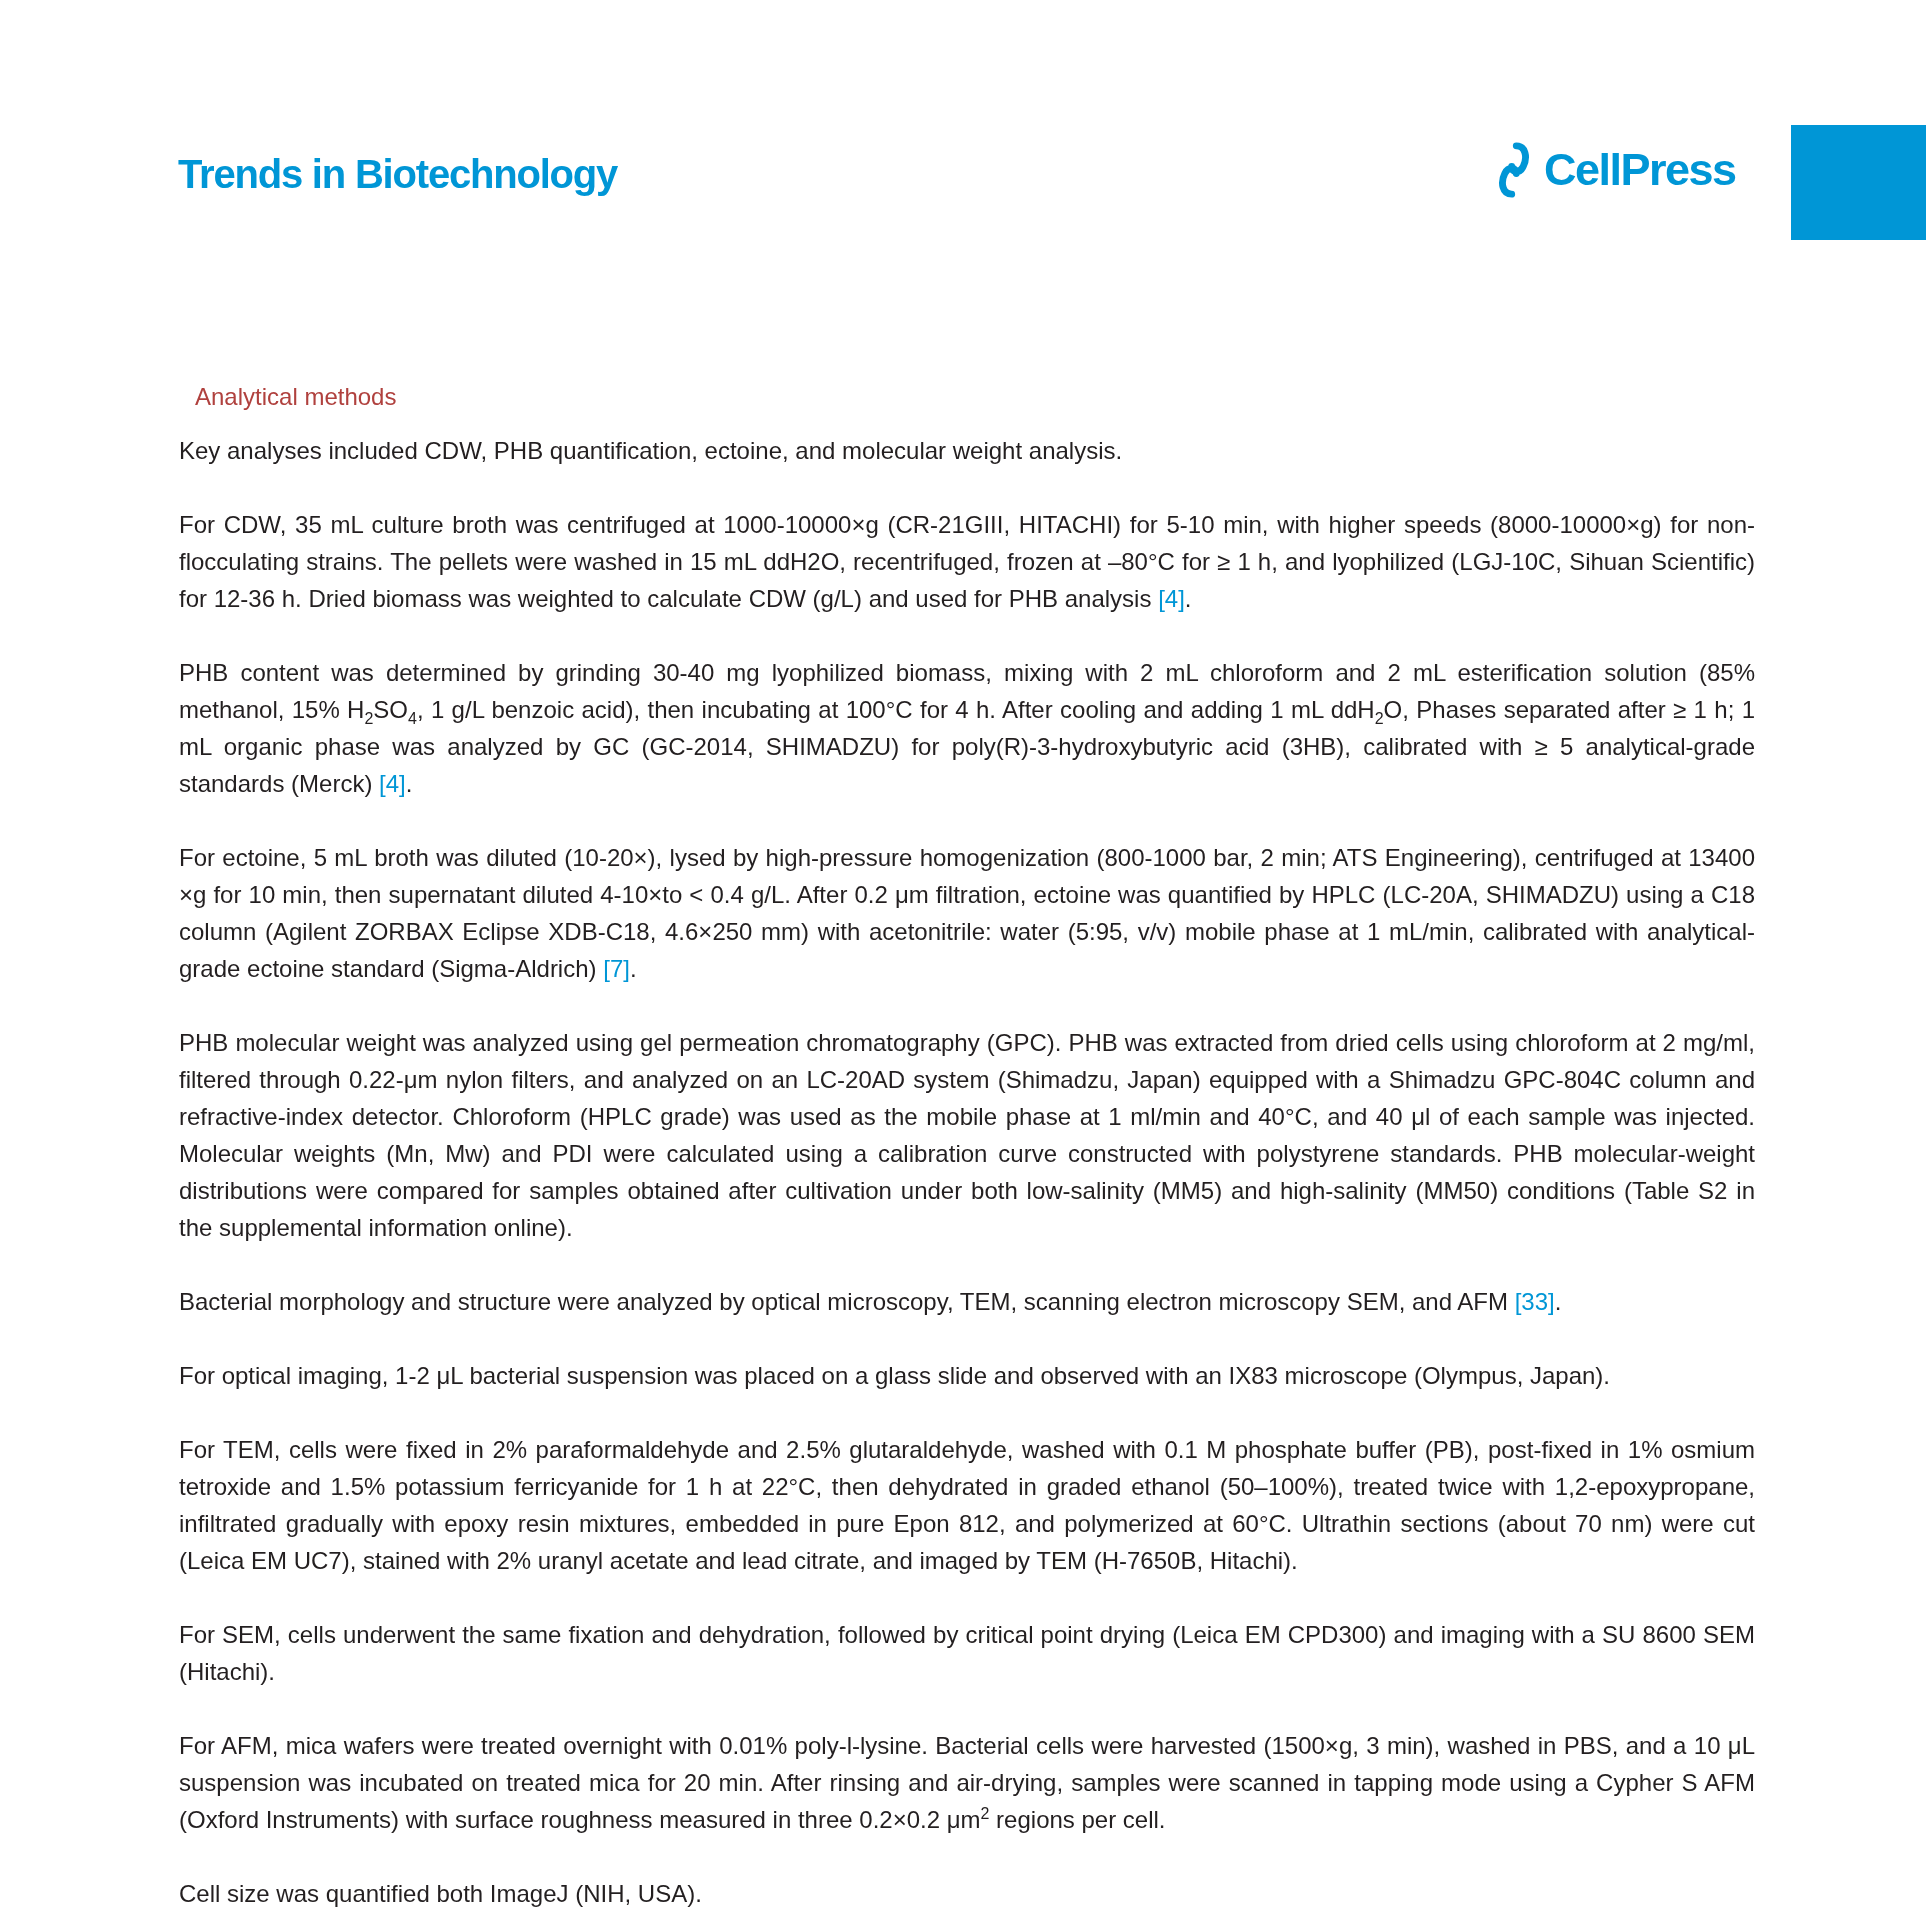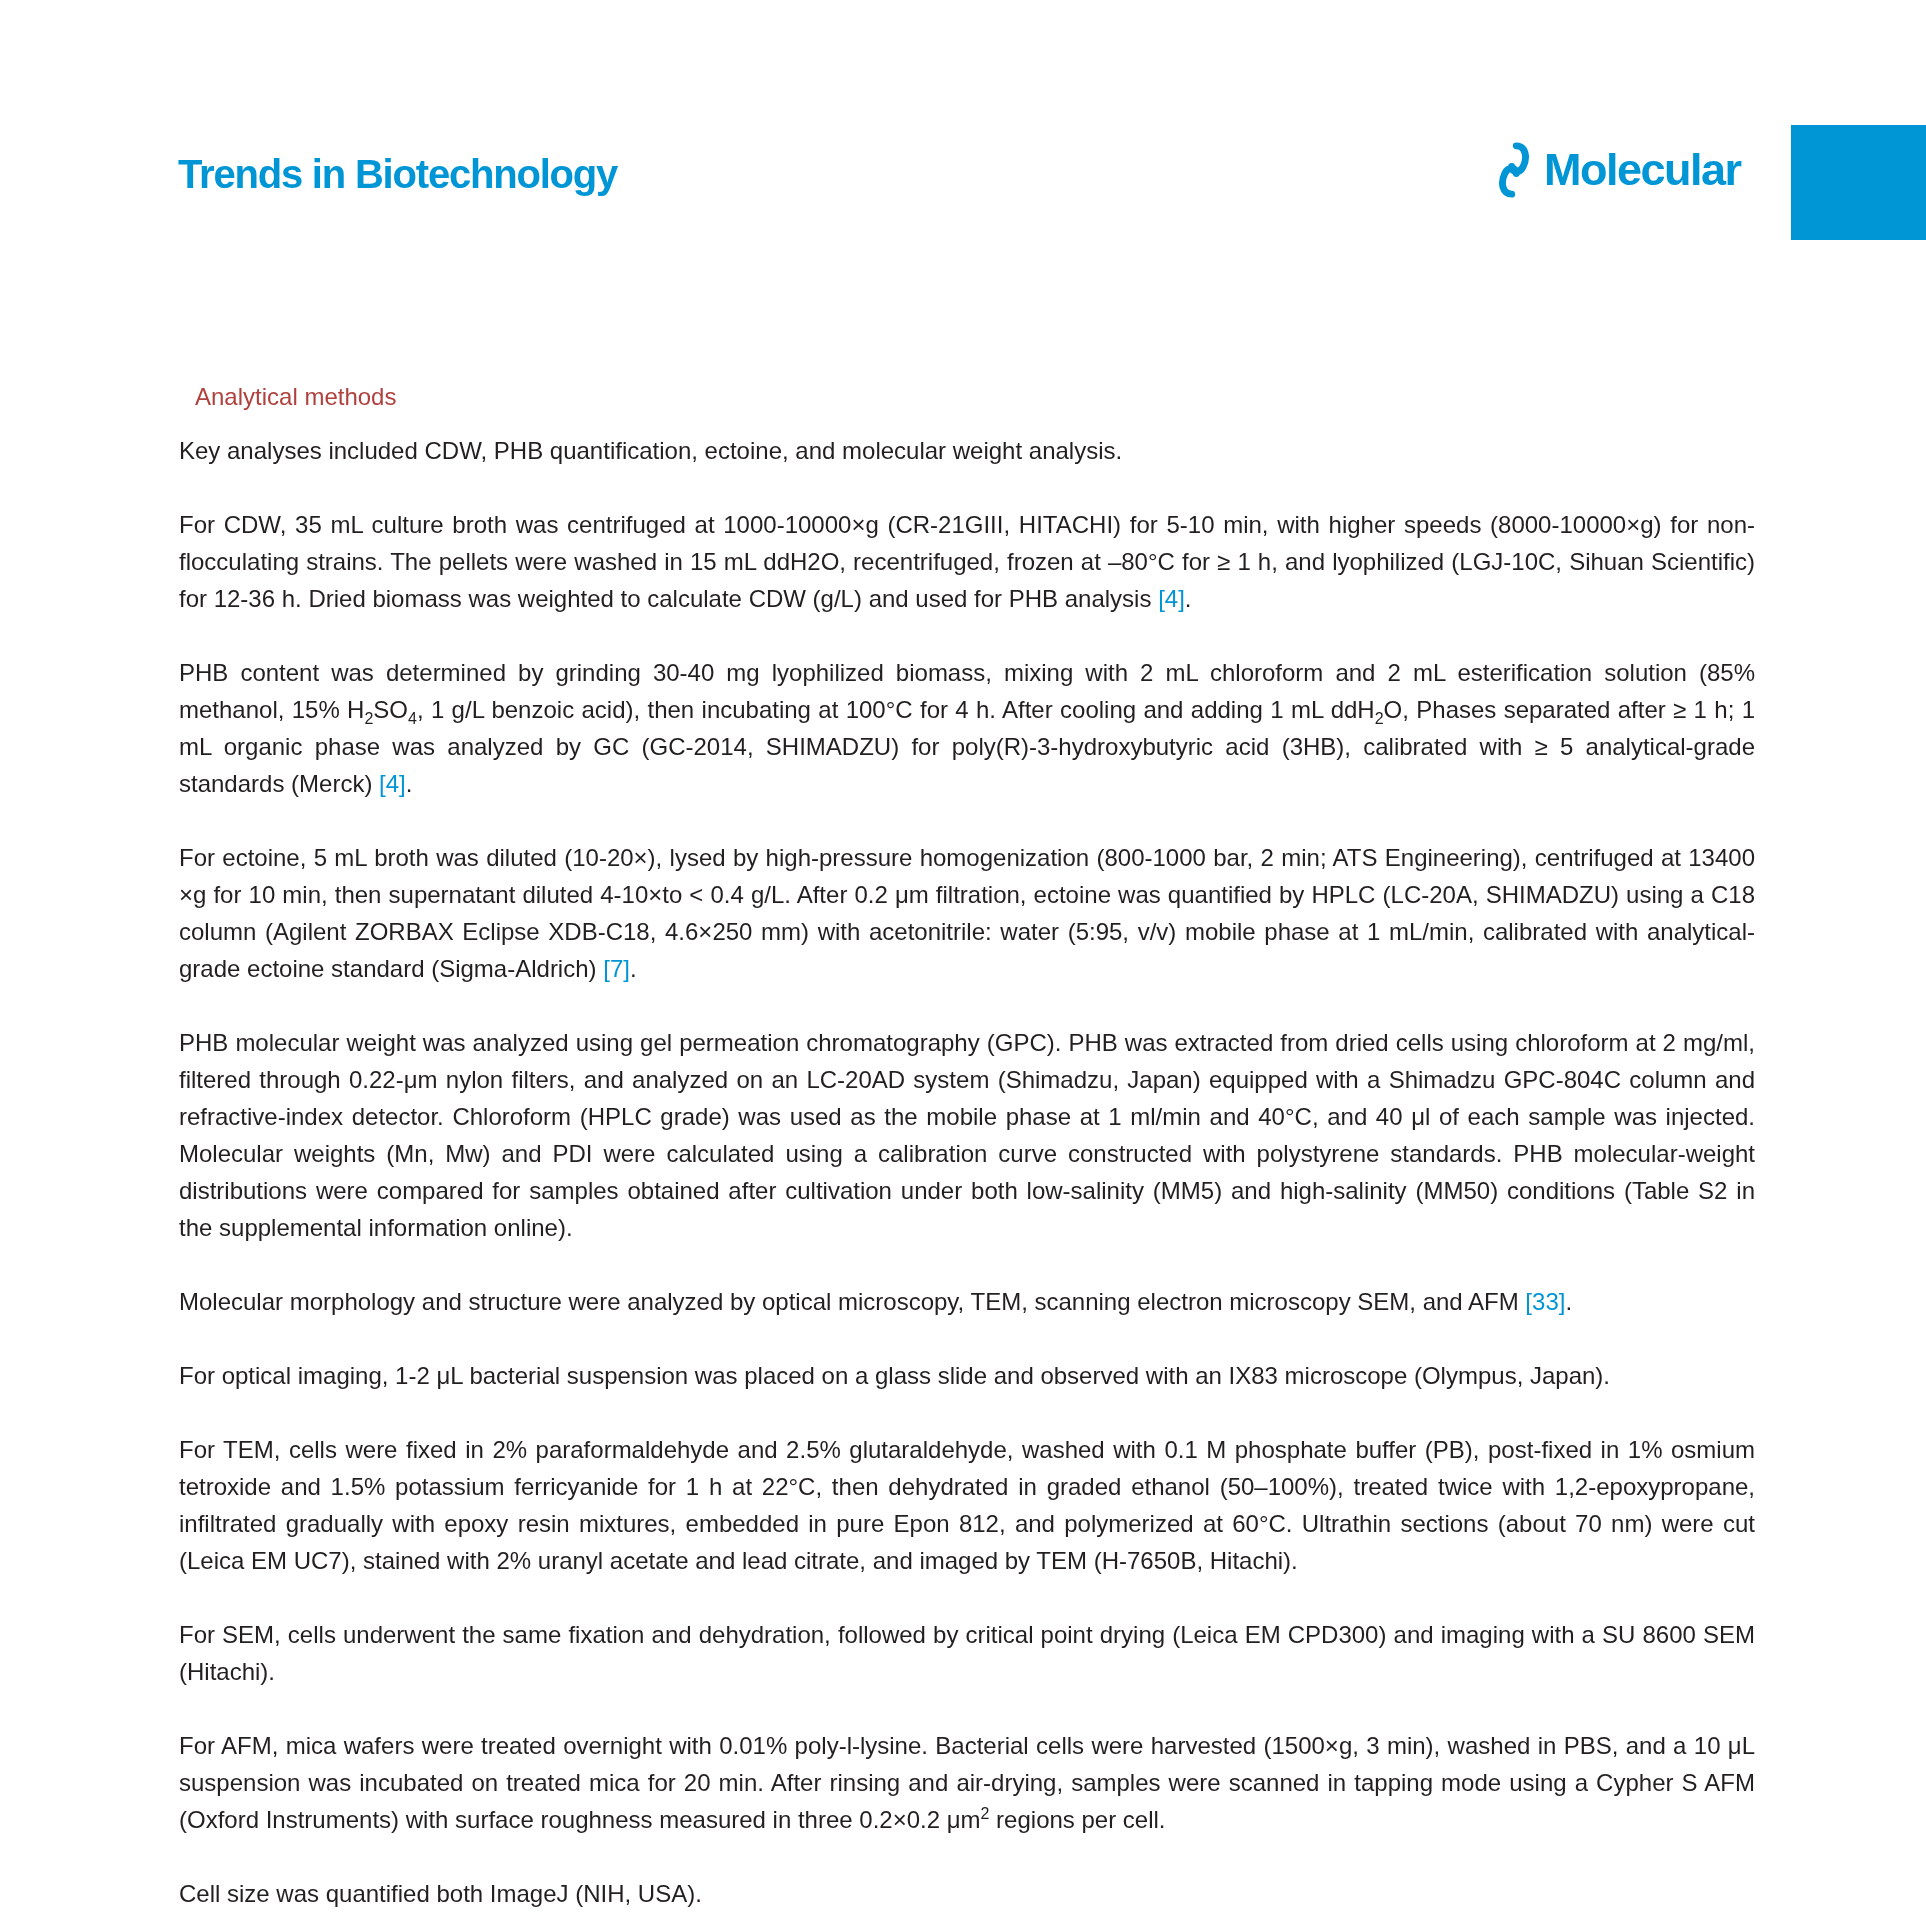--- a/index.html
+++ b/index.html
@@ -19,39 +19,39 @@
 </style>
 </head>
 <body>
 
 <div class="journal-title">Trends in Biotechnology</div>
 
 <div class="logo">
   <svg viewBox="0 0 40 50">
     <path d="M22 4 C30 4 32 14 28 22 C25 28 18 28 18 22 M18 46 C10 46 8 36 12 28 C15 22 22 22 22 28" fill="none" stroke="#0096d6" stroke-width="6" stroke-linecap="round"></path>
   </svg>
-  <span>Molecular</span>
+  <span>CellPress</span>
 </div>
 
 <div class="blue-tab"></div>
 
 <div class="content">
 
   <h3 class="section-head">Analytical methods</h3>
   <p><span>Key analyses included CDW, PHB quantification, ectoine, and molecular weight analysis.</span></p>
 
   <p><span>For CDW, 35 mL culture broth was centrifuged at 1000-10000×g (CR-21GIII, HITACHI) for 5-10 min, with higher speeds (8000-10000×g) for non-flocculating strains. The pellets were washed in 15 mL ddH2O, recentrifuged, frozen at –80°C for ≥ 1 h, and lyophilized (LGJ-10C, Sihuan Scientific) for 12-36 h. Dried biomass was weighted to calculate CDW (g/L) and used for PHB analysis </span><a class="ref">[4]</a><span>.</span></p>
 
   <p><span>PHB content was determined by grinding 30-40 mg lyophilized biomass, mixing with 2 mL chloroform and 2 mL esterification solution (85% methanol, 15% H</span><sub>2</sub><span>SO</span><sub>4</sub><span>, 1 g/L benzoic acid), then incubating at 100°C for 4 h. After cooling and adding 1 mL ddH</span><sub>2</sub><span>O, Phases separated after ≥ 1 h; 1 mL organic phase was analyzed by GC (GC-2014, SHIMADZU) for poly(R)-3-hydroxybutyric acid (3HB), calibrated with ≥ 5 analytical-grade standards (Merck) </span><a class="ref">[4]</a><span>.</span></p>
 
   <p><span>For ectoine, 5 mL broth was diluted (10-20×), lysed by high-pressure homogenization (800-1000 bar, 2 min; ATS Engineering), centrifuged at 13400 ×g for 10 min, then supernatant diluted 4-10×to &lt; 0.4 g/L. After 0.2 μm filtration, ectoine was quantified by HPLC (LC-20A, SHIMADZU) using a C18 column (Agilent ZORBAX Eclipse XDB-C18, 4.6×250 mm) with acetonitrile: water (5:95, v/v) mobile phase at 1 mL/min, calibrated with analytical-grade ectoine standard (Sigma-Aldrich) </span><a class="ref">[7]</a><span>.</span></p>
 
   <p><span>PHB molecular weight was analyzed using gel permeation chromatography (GPC). PHB was extracted from dried cells using chloroform at 2 mg/ml, filtered through 0.22-μm nylon filters, and analyzed on an LC-20AD system (Shimadzu, Japan) equipped with a Shimadzu GPC-804C column and refractive-index detector. Chloroform (HPLC grade) was used as the mobile phase at 1 ml/min and 40°C, and 40 μl of each sample was injected. Molecular weights (Mn, Mw) and PDI were calculated using a calibration curve constructed with polystyrene standards. PHB molecular-weight distributions were compared for samples obtained after cultivation under both low-salinity (MM5) and high-salinity (MM50) conditions (Table S2 in the supplemental information online).</span></p>
 
-  <p><span>Molecular morphology and structure were analyzed by optical microscopy, TEM, scanning electron microscopy SEM, and AFM </span><a class="ref">[33]</a><span>.</span></p>
+  <p><span>Bacterial morphology and structure were analyzed by optical microscopy, TEM, scanning electron microscopy SEM, and AFM </span><a class="ref">[33]</a><span>.</span></p>
 
   <p><span>For optical imaging, 1-2 μL bacterial suspension was placed on a glass slide and observed with an IX83 microscope (Olympus, Japan).</span></p>
 
   <p><span>For TEM, cells were fixed in 2% paraformaldehyde and 2.5% glutaraldehyde, washed with 0.1 M phosphate buffer (PB), post-fixed in 1% osmium tetroxide and 1.5% potassium ferricyanide for 1 h at 22°C, then dehydrated in graded ethanol (50–100%), treated twice with 1,2-epoxypropane, infiltrated gradually with epoxy resin mixtures, embedded in pure Epon 812, and polymerized at 60°C. Ultrathin sections (about 70 nm) were cut (Leica EM UC7), stained with 2% uranyl acetate and lead citrate, and imaged by TEM (H-7650B, Hitachi).</span></p>
 
   <p><span>For SEM, cells underwent the same fixation and dehydration, followed by critical point drying (Leica EM CPD300) and imaging with a SU 8600 SEM (Hitachi).</span></p>
 
   <p><span>For AFM, mica wafers were treated overnight with 0.01% poly-l-lysine. Bacterial cells were harvested (1500×g, 3 min), washed in PBS, and a 10 μL suspension was incubated on treated mica for 20 min. After rinsing and air-drying, samples were scanned in tapping mode using a Cypher S AFM (Oxford Instruments) with surface roughness measured in three 0.2×0.2 μm</span><sup>2</sup><span> regions per cell.</span></p>
 
   <p><span>Cell size was quantified both ImageJ (NIH, USA).</span></p>

